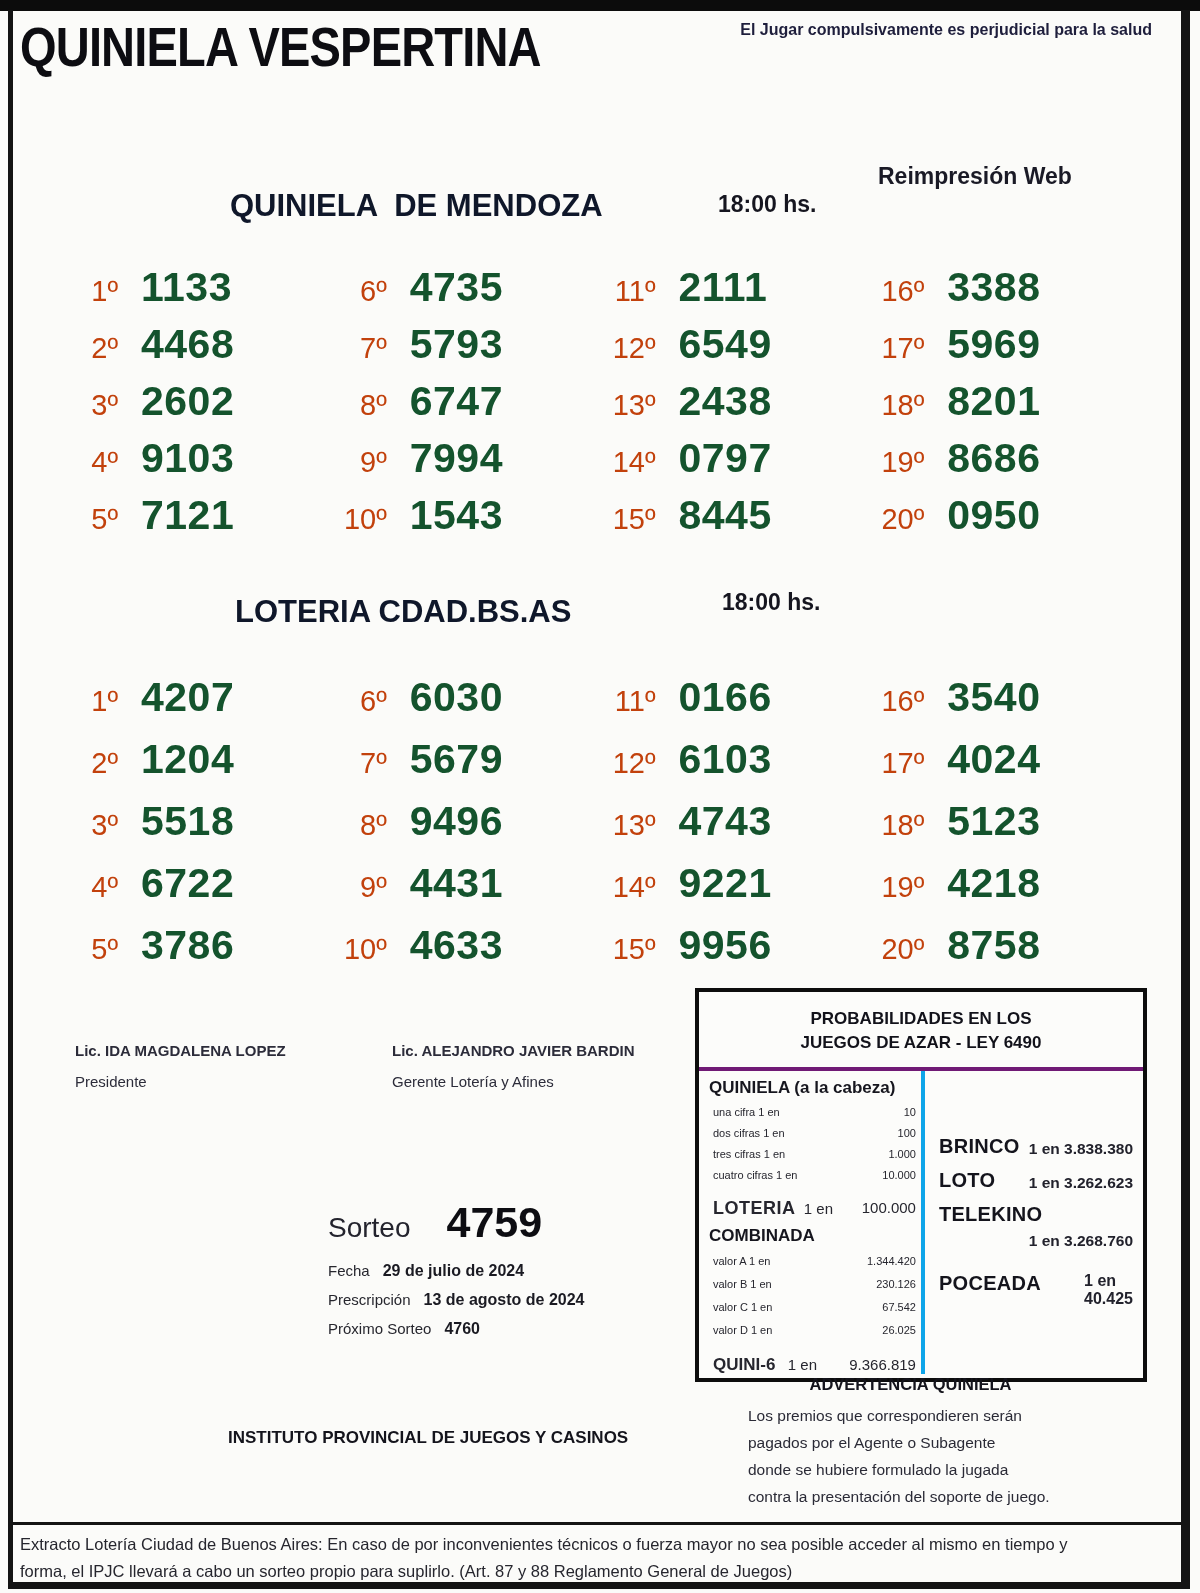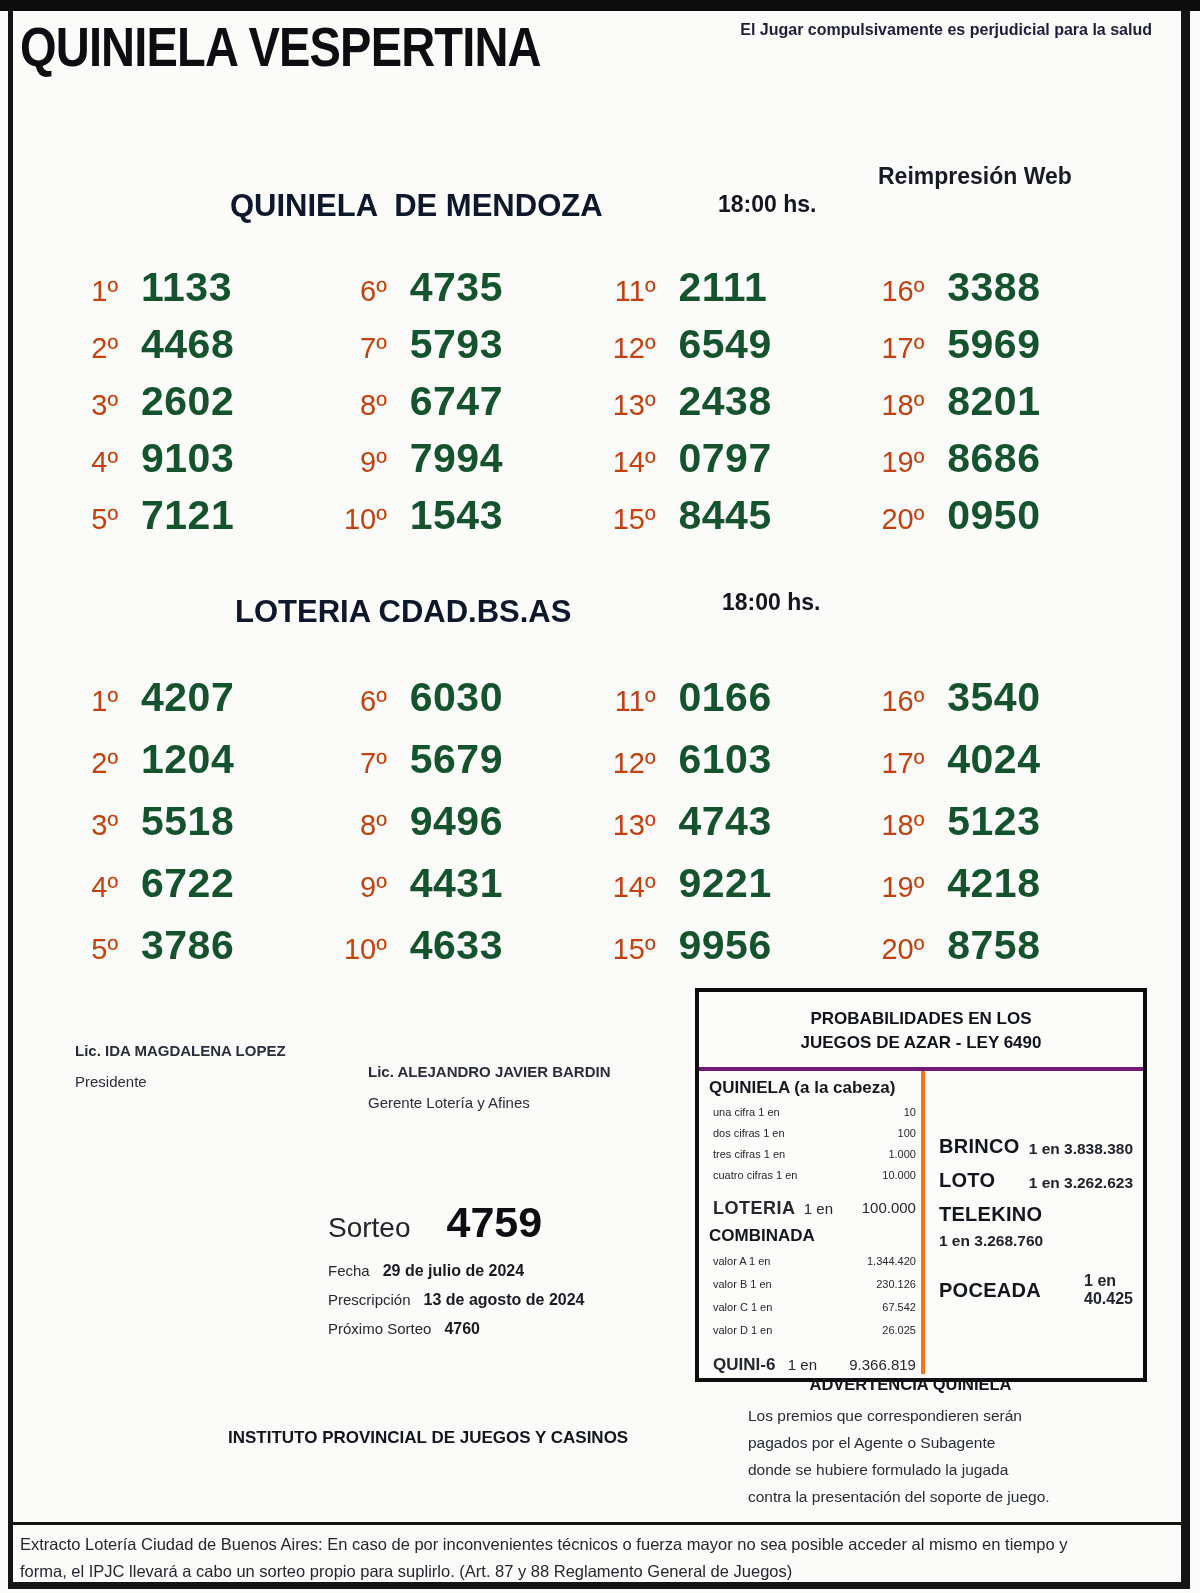--- a/index.html
+++ b/index.html
@@ -27,50 +27,50 @@
   .results-grid{
     position:absolute;left:62px;width:1075px;display:grid;
     grid-template-columns:repeat(4,1fr);grid-auto-flow:column;
   }
   .grid-mendoza{top:264px;grid-template-rows:repeat(5,57px);}
   .grid-bsas{top:674px;grid-template-rows:repeat(5,62px);}
   .result-cell{display:flex;align-items:baseline;}
   .pos{width:56px;text-align:right;font-size:29px;color:#c2410c;flex:none;}
   .num{font-size:41px;font-weight:700;color:#14532d;margin-left:23px;letter-spacing:0.5px;}
   .official{position:absolute;font-size:15px;font-weight:600;color:#2c2c3a;}
-  .off-1{left:75px;top:1042px;} .off-2{left:368px;top:1042px;margin-top:21px;}
+  .off-1{left:75px;top:1042px;} .off-2{left:392px;top:1042px;}
   .off-role{margin-top:14px;font-weight:500;}
   .sorteo-row{position:absolute;left:328px;top:1198px;display:flex;align-items:baseline;gap:36px;}
   .sorteo-label{font-size:28px;color:#24242e;}
   .sorteo-number{font-size:43px;font-weight:700;color:#0d0d12;}
   .info-rows{position:absolute;left:328px;top:1256px;line-height:29px;font-size:15px;color:#26262e;}
   .info-label{font-weight:500;}
   .info-value{font-weight:700;font-size:16px;margin-left:13px;color:#1a1a22;}
   .prob-box{position:absolute;left:695px;top:988px;width:452px;height:394px;
     border:4px solid #0d0d0d;box-sizing:border-box;background:#fcfcfa;}
   .prob-title{padding:15px 8px 12px;text-align:center;font-size:17px;font-weight:700;
     line-height:24px;border-bottom:4px solid #701a75;color:#12121a;}
   .prob-body{display:flex;height:calc(100% - 83px);box-sizing:border-box;}
-  .prob-left{width:264px;box-sizing:border-box;border-right:4px solid #f97316;padding:7px 5px 4px 10px;}
+  .prob-left{width:264px;box-sizing:border-box;border-right:4px solid #0ea5e9;padding:7px 5px 4px 10px;}
   .p-header{font-size:17px;font-weight:700;color:#16161e;margin-bottom:4px;}
   .p-row{display:flex;justify-content:space-between;font-size:11px;line-height:21px;color:#26262e;}
   .p-row .p-label{padding-left:4px;}
   .p-row .p-value{text-align:right;}
   .p-loteria{margin-top:10px;margin-bottom:5px;font-size:15px;line-height:24px;}
   .p-loteria b{font-size:18px;letter-spacing:0.5px;}
   .p-quini{margin-top:11px;font-size:15px;line-height:24px;}
   .p-quini b{font-size:17px;}
   .valor-rows .p-row{line-height:23px;}
   .prob-right{flex:1;padding:64px 10px 0 14px;box-sizing:border-box;}
   .pgame{display:flex;justify-content:space-between;align-items:flex-end;margin-bottom:11px;}
   .pg-name{font-size:20px;font-weight:700;color:#14141c;letter-spacing:0.3px;}
   .pg-val{font-size:15.5px;font-weight:600;color:#22222c;}
   .pg-stack{display:block;margin-bottom:18px;}
-  .pg-stack .pg-val{text-align:left;margin-top:6px;}
-  .pg-poceada{align-items:center;margin-top:22px;gap:43px;}
+  .pg-stack .pg-val{text-align:right;margin-top:6px;}
+  .pg-poceada{align-items:flex-start;margin-top:22px;gap:43px;}
   .pg-poceada .pg-val{font-size:16px;}
   .advertencia{position:absolute;left:738px;top:1375px;width:345px;}
   .adv-title{text-align:center;font-size:16.5px;font-weight:700;color:#14141c;margin-bottom:8px;}
   .adv-lines{font-size:15.5px;line-height:27px;color:#2a2a36;padding-left:10px;}
   .instituto{position:absolute;left:228px;top:1428px;}
   .inst-name{font-size:17px;font-weight:700;color:#14141c;margin-bottom:7px;}
   .inst-lines{font-size:15px;line-height:24px;color:#2a2a36;}
   .footer-sep{position:absolute;left:13px;top:1522px;width:1168px;height:3px;background:#141414;}
   .footer-text{position:absolute;left:20px;top:1531px;width:1145px;
     font-size:16.5px;line-height:27px;color:#26262e;}

